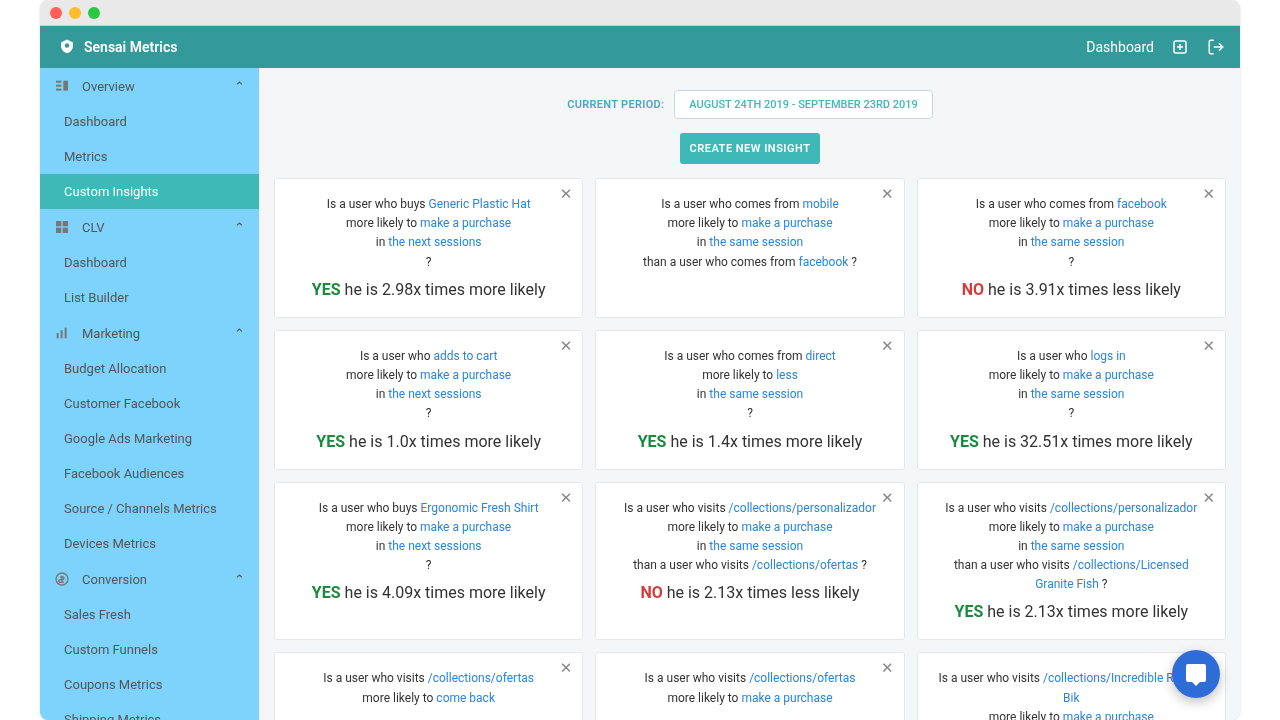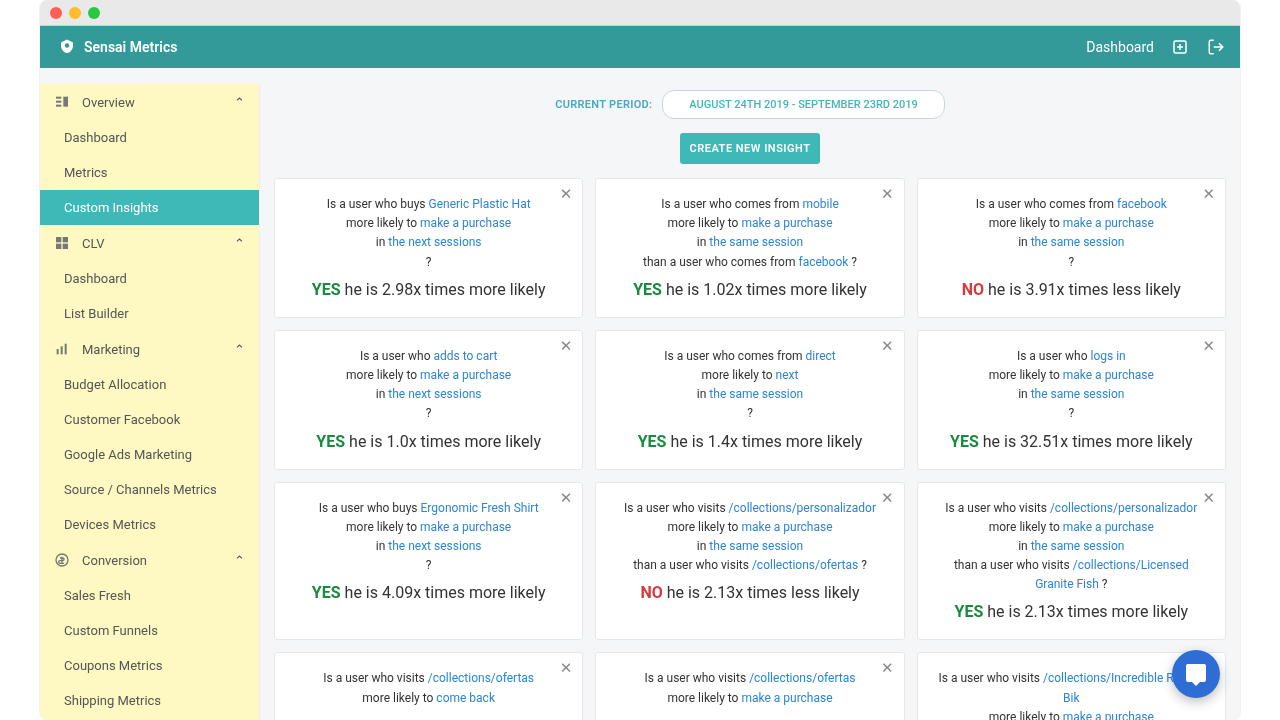--- a/index.html
+++ b/index.html
@@ -13,31 +13,31 @@
 .dot.green { background: #28c840; }
 
 .header { height: 42px; background: #339999; color: #fff; display: flex; align-items: center; padding: 0 14px 0 18px; justify-content: space-between; }
 .brand { display: flex; align-items: center; gap: 8px; font-weight: 600; font-size: 14px; }
 .brand svg { width: 18px; height: 18px; }
 .header-right { display: flex; align-items: center; gap: 16px; }
 .header-right span { font-size: 14px; }
 .hicon { width: 20px; height: 20px; display: inline-flex; align-items: center; justify-content: center; cursor: pointer; }
 
 .body { flex: 1; display: flex; overflow: hidden; }
-.sidebar { width: 220px; background: #fef9c3; border-right: 1px solid #eee; overflow-y: auto; margin-top: 16px; }
+.sidebar { width: 220px; background: #7dd3fc; border-right: 1px solid #eee; overflow-y: auto; }
 .nav-section { display: flex; align-items: center; padding: 10px 14px; font-size: 13px; color: #555; cursor: pointer; gap: 12px; }
 .nav-section .chev { margin-left: auto; }
 .nav-item { padding: 10px 14px 10px 24px; font-size: 13px; color: #555; cursor: pointer; }
 .nav-item.active { background: #3fb8b8; color: #fff; }
 .ico { width: 16px; height: 16px; display: inline-block; }
 
 .content { flex: 1; overflow-y: auto; padding: 14px 14px 14px 14px; }
 .period-row { display: flex; align-items: center; justify-content: center; gap: 10px; margin: 8px 0 14px; }
 .period-label { color: #4aa8c7; font-size: 11px; font-weight: 600; letter-spacing: .3px; }
-.period-box { border: 1px solid #c5d7de; color: #3fb8b8; background: #fff; padding: 7px 26px; font-size: 11px; font-weight: 500; border-radius: 12px; }
+.period-box { border: 1px solid #c5d7de; color: #3fb8b8; background: #fff; padding: 7px 14px; font-size: 11px; font-weight: 500; border-radius: 4px; }
 .create-row { display: flex; justify-content: center; margin-bottom: 14px; }
 .create-btn { background: #3fb8b8; color: #fff; border: none; padding: 9px 10px; font-size: 11px; font-weight: 600; letter-spacing: .5px; border-radius: 3px; cursor: pointer; }
 
 .grid { display: grid; grid-template-columns: repeat(3, 1fr); gap: 12px; }
 .card { background: #fff; border: 1px solid #e7e7e7; border-radius: 3px; padding: 10px 18px 18px; position: relative; text-align: center; }
 .card .close { position: absolute; top: 8px; right: 10px; color: #888; cursor: pointer; font-size: 15px; line-height: 1; }
 .card p { font-size: 12px; color: #333; line-height: 1.6; margin-top: 6px; }
 .card .hl { color: #2b85d8; }
 .card .result { font-size: 16px; color: #333; margin-top: 8px; }
 .card .yes { color: #1c8a3e; font-weight: 700; }
@@ -118,20 +118,21 @@
               <rect x="4" y="12" width="3" height="8"></rect>
               <rect x="10" y="8" width="3" height="12"></rect>
               <rect x="16" y="4" width="3" height="16"></rect>
             </svg></span>
         <span>Marketing</span>
         <span class="chev">⌃</span>
       </div>
       <div class="nav-item">Budget Allocation</div>
       <div class="nav-item">Customer Facebook</div>
       <div class="nav-item">Google Ads Marketing</div>
+      <div class="nav-item">Facebook Audiences</div>
       <div class="nav-item">Source / Channels Metrics</div>
       <div class="nav-item">Devices Metrics</div>
 
       <div class="nav-section">
         <span class="ico"><svg viewBox="0 0 24 24" fill="none" stroke="#777" stroke-width="2">
               <circle cx="12" cy="12" r="9"></circle>
               <path d="M12 7v10M9 9h4a2 2 0 0 1 0 4H9a2 2 0 0 0 0 4h6"></path>
             </svg></span>
         <span>Conversion</span>
         <span class="chev">⌃</span>
@@ -153,35 +154,34 @@
       </div>
       <div class="grid" id="cards-grid">
           <div class="card">
             <span class="close">✕</span>
             <p>Is a user who buys <span class="hl">Generic Plastic Hat</span><br>more likely to <span class="hl">make a purchase</span><br>in <span class="hl">the next sessions</span><br>?</p>
             <div class="result"><span class="yes">YES</span> he is 2.98x times more likely</div>
           </div>
           <div class="card">
             <span class="close">✕</span>
             <p>Is a user who comes from <span class="hl">mobile</span><br>more likely to <span class="hl">make a purchase</span><br>in <span class="hl">the same session</span><br>than a user who comes from <span class="hl">facebook</span> ?</p>
-            <div class="result"><span class="yes">YES</span> he is 1.02x times more likely</div>
           </div>
           <div class="card">
             <span class="close">✕</span>
             <p>Is a user who comes from <span class="hl">facebook</span><br>more likely to <span class="hl">make a purchase</span><br>in <span class="hl">the same session</span><br>?</p>
             <div class="result"><span class="no">NO</span> he is 3.91x times less likely</div>
           </div>
           <div class="card">
             <span class="close">✕</span>
             <p>Is a user who <span class="hl">adds to cart</span><br>more likely to <span class="hl">make a purchase</span><br>in <span class="hl">the next sessions</span><br>?</p>
             <div class="result"><span class="yes">YES</span> he is 1.0x times more likely</div>
           </div>
           <div class="card">
             <span class="close">✕</span>
-            <p>Is a user who comes from <span class="hl">direct</span><br>more likely to <span class="hl">next</span><br>in <span class="hl">the same session</span><br>?</p>
+            <p>Is a user who comes from <span class="hl">direct</span><br>more likely to <span class="hl">less</span><br>in <span class="hl">the same session</span><br>?</p>
             <div class="result"><span class="yes">YES</span> he is 1.4x times more likely</div>
           </div>
           <div class="card">
             <span class="close">✕</span>
             <p>Is a user who <span class="hl">logs in</span><br>more likely to <span class="hl">make a purchase</span><br>in <span class="hl">the same session</span><br>?</p>
             <div class="result"><span class="yes">YES</span> he is 32.51x times more likely</div>
           </div>
           <div class="card">
             <span class="close">✕</span>
             <p>Is a user who buys <span class="hl">Ergonomic Fresh Shirt</span><br>more likely to <span class="hl">make a purchase</span><br>in <span class="hl">the next sessions</span><br>?</p>

